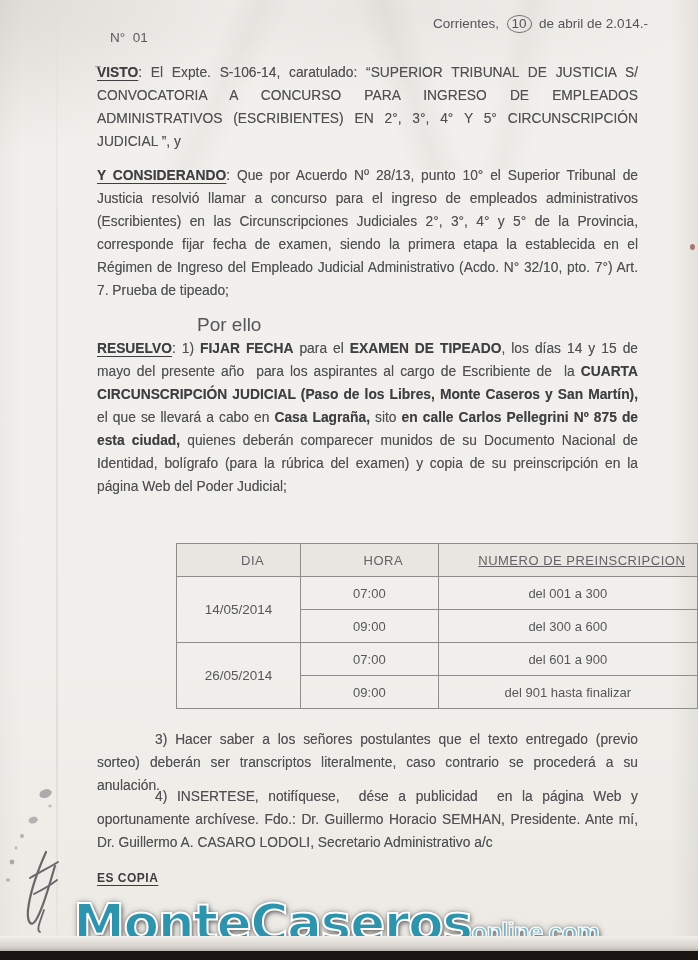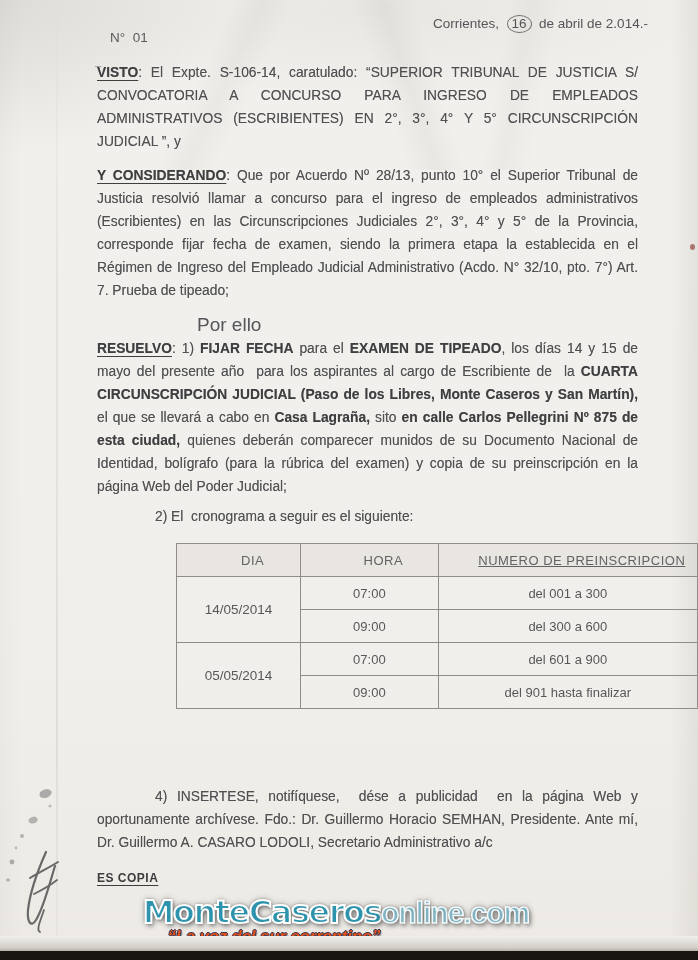--- a/index.html
+++ b/index.html
@@ -39,23 +39,23 @@
   .sched th.c2{width:113px;}
   .sched th.c3{width:238px;text-decoration:underline;}
   .sched td{height:32px;text-align:center;}
   .sched td.date-cell{font-size:13.5px;}
   .es-copia{position:absolute;left:97px;top:871px;font-size:12px;font-weight:bold;
     color:#3c3c3f;text-decoration:underline;text-underline-offset:3px;letter-spacing:.5px;margin:0;}
   
   .logo{position:absolute;left:0;right:0;top:893px;text-align:center;padding-right:26px;}
   .logo-line{white-space:nowrap;
     text-shadow:0 0 3px rgba(85,85,85,.95),0 0 6px rgba(85,85,85,.65),2px 3px 4px rgba(60,60,60,.55);}
-  .logo-main{font-family:"DejaVu Sans",sans-serif;font-weight:800;font-size:32px;
+  .logo-main{font-family:"DejaVu Sans",sans-serif;font-weight:800;font-size:52px;
     letter-spacing:-1.5px;color:#2e93ac;-webkit-text-stroke:2px #ffffff;}
-  .logo-suffix{font-family:"Liberation Sans",sans-serif;font-weight:bold;font-size:30px;
+  .logo-suffix{font-family:"Liberation Sans",sans-serif;font-weight:bold;font-size:26px;
     letter-spacing:-1px;color:#7fb3c3;-webkit-text-stroke:1.6px #f4f8f9;}
   .logo-tagline{margin-top:-4px;transform:translateX(-62px);
     font-size:16.5px;font-weight:bold;font-style:italic;color:#e0541f;
     text-shadow:-1px 0 0 #3b3550,1px 0 0 #3b3550,0 -1px 0 #3b3550,0 1px 0 #3b3550,1px 2px 2px rgba(40,35,60,.8);}
   
   .ink-marks{position:absolute;left:0;top:770px;}
   .red-dot{position:absolute;left:690px;top:244px;width:5px;height:6px;border-radius:50%;
     background:#8a3a30;opacity:.65;}
   .bottom-shadow{position:absolute;left:0;right:0;top:936px;height:15px;
     background:linear-gradient(#f2f0ec, #d4d0ca 75%, #b7b2ab);}
@@ -65,62 +65,62 @@
 <body>
 
 <div class="paper">
   <div class="wrinkles"></div>
   <div class="fold-line"></div>
 
   <div class="hdr-num">
     <span>N°  01</span>
     <span class="tiny-dash">–</span>
   </div>
-  <div class="dateline"><span>Corrientes,  </span><span class="day-circle">16</span><span>  de abril de 2.014.-</span></div>
+  <div class="dateline"><span>Corrientes,  </span><span class="day-circle">10</span><span>  de abril de 2.014.-</span></div>
 
   <p class="doc-par" style="top:61px;"><span class="bu">VISTO</span><span>: El Expte. S-106-14, caratulado: “SUPERIOR TRIBUNAL DE JUSTICIA S/ CONVOCATORIA A CONCURSO PARA INGRESO DE EMPLEADOS ADMINISTRATIVOS (ESCRIBIENTES) EN 2°, 3°, 4° Y 5° CIRCUNSCRIPCIÓN JUDICIAL ”, y</span></p>
 
   <p class="doc-par" style="top:164px;"><span class="bu">Y CONSIDERANDO</span><span>: Que por Acuerdo Nº 28/13, punto 10° el Superior Tribunal de Justicia resolvió llamar a concurso para el ingreso de empleados administrativos (Escribientes) en las Circunscripciones Judiciales 2°, 3°, 4° y 5° de la Provincia, corresponde fijar fecha de examen, siendo la primera etapa la establecida en el Régimen de Ingreso del Empleado Judicial Administrativo (Acdo. N° 32/10, pto. 7°) Art. 7. Prueba de tipeado;</span></p>
 
   <p class="por-ello">Por ello</p>
 
   <p class="doc-par" style="top:337px;"><span class="bu">RESUELVO</span><span>: 1) </span><span class="b">FIJAR FECHA</span><span> para el </span><span class="b">EXAMEN DE TIPEADO</span><span>, los días 14 y 15 de mayo del presente año  para los aspirantes al cargo de Escribiente de  la </span><span class="b">CUARTA CIRCUNSCRIPCIÓN JUDICIAL (Paso de los Libres, Monte Caseros y San Martín),</span><span> el que se llevará a cabo en </span><span class="b">Casa Lagraña,</span><span> sito </span><span class="b">en calle Carlos Pellegrini Nº 875 de esta ciudad,</span><span> quienes deberán comparecer munidos de su Documento Nacional de Identidad, bolígrafo (para la rúbrica del examen) y copia de su preinscripción en la página Web del Poder Judicial;</span></p>
 
-  <p class="doc-par item-par" style="top:505px;">2) El  cronograma a seguir es el siguiente:</p>
 
   <table class="sched">
     <thead>
       <tr>
         <th>DIA</th>
         <th class="c2">HORA</th>
         <th class="c3">NUMERO DE PREINSCRIPCION</th>
       </tr>
     </thead>
     <tbody>
       <tr>
         <td rowspan="2" class="date-cell">14/05/2014</td>
         <td>07:00</td>
         <td>del 001 a 300</td>
       </tr>
       <tr>
         <td>09:00</td>
         <td>del 300  a 600</td>
       </tr>
       <tr>
-        <td rowspan="2" class="date-cell">05/05/2014</td>
+        <td rowspan="2" class="date-cell">26/05/2014</td>
         <td>07:00</td>
         <td>del 601 a 900</td>
       </tr>
       <tr>
         <td>09:00</td>
         <td>del 901 hasta finalizar</td>
       </tr>
     </tbody>
   </table>
 
+  <p class="doc-par item-par" style="top:728px;">3) Hacer saber a los señores postulantes que el texto entregado (previo sorteo) deberán ser transcriptos literalmente, caso contrario se procederá a su anulación.</p>
   <p class="doc-par item-par" style="top:785px;">4) INSERTESE, notifíquese,  dése a publicidad  en la página Web y oportunamente archívese. Fdo.: Dr. Guillermo Horacio SEMHAN, Presidente. Ante mí, Dr. Guillermo A. CASARO LODOLI, Secretario Administrativo a/c</p>
 
   <p class="es-copia">ES COPIA</p>
 
   <div class="logo">
     <div class="logo-line"><span class="logo-main">MonteCaseros</span><span class="logo-suffix">online.com</span></div>
     <div class="logo-tagline">“La voz del sur correntino”</div>
   </div>
 
   <svg class="ink-marks" width="80" height="185" viewBox="0 0 80 185">

